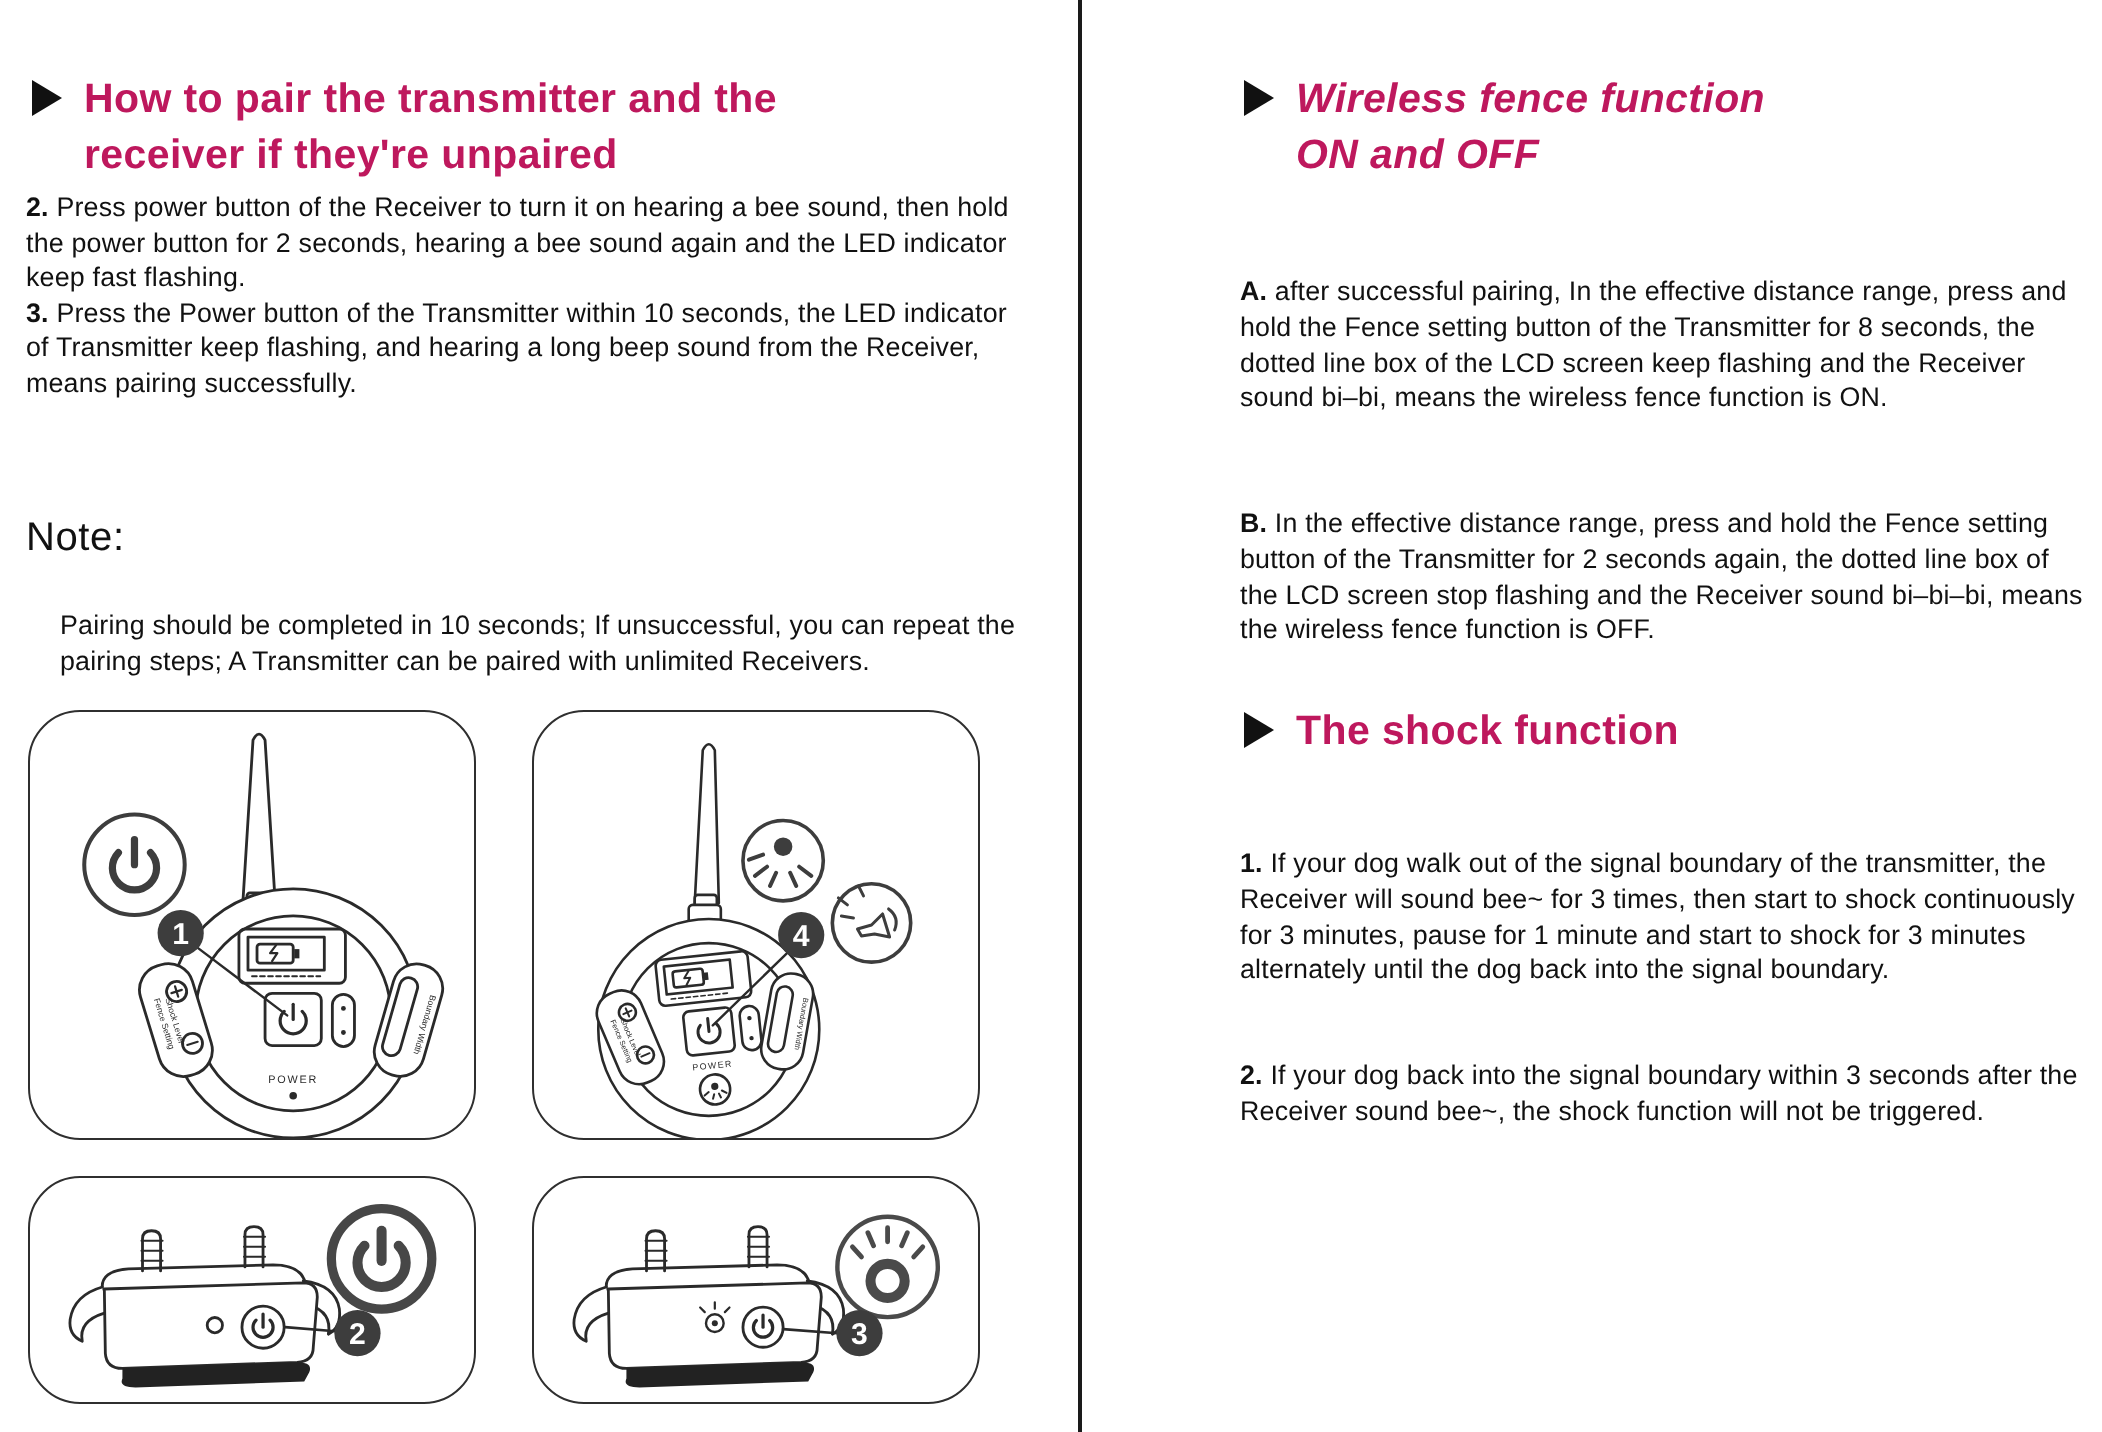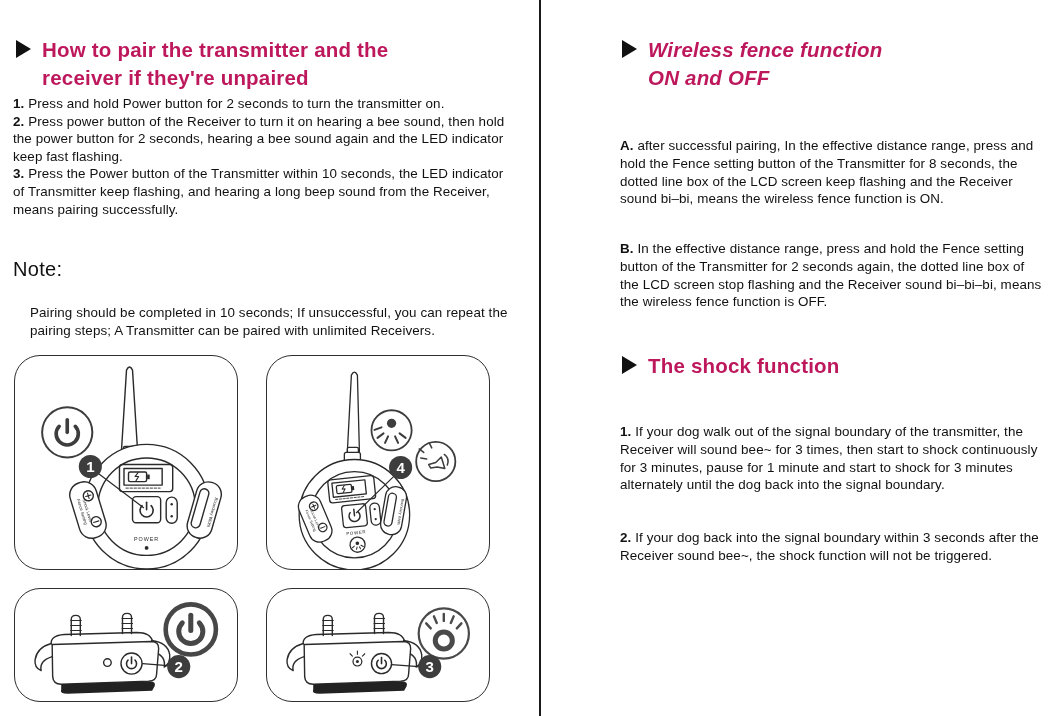--- a/index.html
+++ b/index.html
@@ -28,21 +28,20 @@
 
   <div class="divider"></div>
 
   <div class="heading" style="left:16px;top:36px;width:505px;">
     <span class="tri"></span>
     <h2>How to pair the transmitter and the
 receiver if they're unpaired</h2>
   </div>
 
   <div class="body" style="left:13px;top:95px;width:501px;">
-    <p><b>1.</b> <span>Press and hold Power button for 2 seconds to turn the transmitter on.</span></p>
     <p><b>2.</b> <span>Press power button of the Receiver to turn it on hearing a bee sound, then hold the power button for 2 seconds, hearing a bee sound again and the LED indicator keep fast flashing.</span></p>
     <p><b>3.</b> <span>Press the Power button of the Transmitter within 10 seconds, the LED indicator of Transmitter keep flashing, and hearing a long beep sound from the Receiver, means pairing successfully.</span></p>
   </div>
 
   <h3 class="note-title" style="left:13px;top:258px;">Note:</h3>
   <p class="body" style="left:30px;top:291px;width:498px;">Pairing should be completed in 10 seconds; If unsuccessful, you can repeat the pairing steps; A Transmitter can be paired with unlimited Receivers.</p>
 
   <div class="panel p-tall" style="left:14px;top:355px;">
     <svg viewBox="0 0 221 212">
       <g stroke="#2a2a2a" stroke-width="1.4" fill="none" stroke-linecap="round" stroke-linejoin="round">
@@ -244,21 +243,21 @@
   </div>
 
   <div class="heading" style="left:622px;top:36px;width:420px;font-style:italic;">
     <span class="tri"></span>
     <h2>Wireless fence function
 ON and OFF</h2>
   </div>
 
   <p class="body" style="left:620px;top:124px;width:426px;"><b>A.</b> <span>after successful pairing, In the effective distance range, press and hold the Fence setting button of the Transmitter for 8 seconds, the dotted line box of the LCD screen keep flashing and the Receiver sound bi–bi, means the wireless fence function is ON.</span></p>
 
-  <p class="body" style="left:620px;top:227px;width:426px;"><b>B.</b> <span>In the effective distance range, press and hold the Fence setting button of the Transmitter for 2 seconds again, the dotted line box of the LCD screen stop flashing and the Receiver sound bi–bi–bi, means the wireless fence function is OFF.</span></p>
+  <p class="body" style="left:620px;top:240px;width:426px;"><b>B.</b> <span>In the effective distance range, press and hold the Fence setting button of the Transmitter for 2 seconds again, the dotted line box of the LCD screen stop flashing and the Receiver sound bi–bi–bi, means the wireless fence function is OFF.</span></p>
 
   <div class="heading" style="left:622px;top:352px;width:420px;">
     <span class="tri"></span>
     <h2>The shock function</h2>
   </div>
 
   <p class="body" style="left:620px;top:410px;width:430px;"><b>1.</b> <span>If your dog walk out of the signal boundary of the transmitter, the Receiver will sound bee~ for 3 times, then start to shock continuously for 3 minutes, pause for 1 minute and start to shock for 3 minutes alternately until the dog back into the signal boundary.</span></p>
 
   <p class="body" style="left:620px;top:516px;width:430px;"><b>2.</b> <span>If your dog back into the signal boundary within 3 seconds after the Receiver sound bee~, the shock function will not be triggered.</span></p>
 

